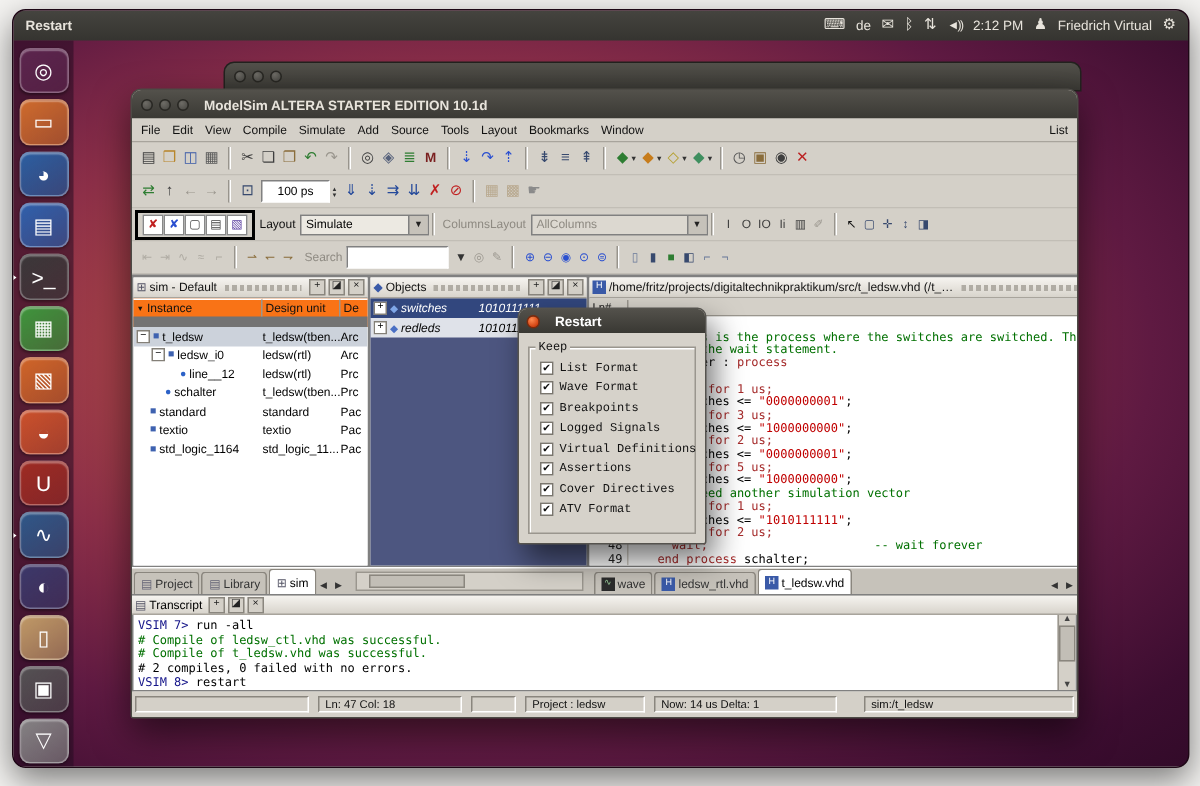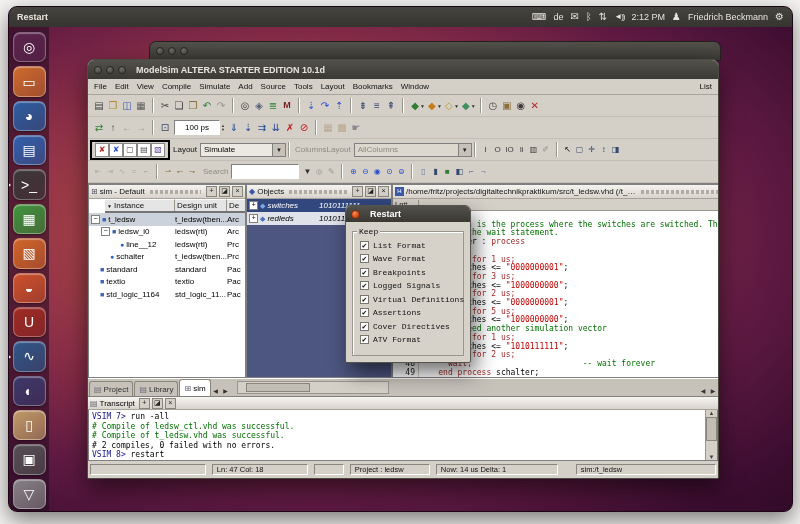--- a/index.html
+++ b/index.html
@@ -52,21 +52,21 @@
   .waveblk{border:2px solid #000;background:#d4d0c8;display:flex;padding:1px;gap:1px;}
   .waveblk .ic{background:#fff;border:1px solid #888;width:12px;height:12px;font-size:8px;}
   .srch{width:66px;height:13px;background:#fff;border:1px solid #808080;border-bottom-color:#fff;border-right-color:#fff;}
   
   .content{display:flex;flex:none;height:194px;border-top:1px solid #808080;background:#d4d0c8;}
   .panel{border:1px solid #808080;display:flex;flex-direction:column;background:#fff;box-sizing:border-box;}
   .phead{height:13px;flex:none;background:linear-gradient(#f6f4f0,#d8d4cc);border-bottom:1px solid #a8a49c;
     display:flex;align-items:center;font-size:8px;color:#111;padding:0 2px;gap:2px;}
   .phead .fill{flex:1;height:4px;margin:0 3px;background:repeating-linear-gradient(90deg,#b0aca4 0 3px,transparent 3px 5px);}
   .pbtn{width:9px;height:9px;border:1px solid #8a867e;background:#d4d0c8;font-size:7px;line-height:8px;text-align:center;color:#222;}
-  .cols{display:flex;height:12px;flex:none;background:#e5e5e5;border-bottom:2px solid #737373;font-size:8px;color:#111;margin-left:16px;}
+  .cols{display:flex;height:12px;flex:none;background:#f97316;border-bottom:7px solid #737373;font-size:8px;color:#111;}
   .cols>div{border-right:1px solid #9a968e;border-top:1px solid #fff;padding:0 2px;display:flex;align-items:center;box-sizing:border-box;}
   .simbody{flex:1;background:#fff;overflow:hidden;font-size:8px;}
   .trow2{display:flex;height:12.5px;align-items:center;}
   .tcell1{display:flex;align-items:center;overflow:hidden;white-space:nowrap;flex:none;}
   .exp{width:7px;height:7px;border:1px solid #848078;background:#fff;font-size:7px;line-height:5px;text-align:center;color:#000;margin-right:2px;flex:none;}
   .nodeic{font-size:7px;margin-right:2px;flex:none;}
   .objbody{flex:1;background:#4d5680;overflow:hidden;font-size:8px;font-style:italic;}
   .objrow{display:flex;height:13px;align-items:center;padding-left:2px;}
   .objrow.sel{background:#32477e;color:#fff;}
   .objrow.lt{background:#dfe2e9;color:#000;}
@@ -129,21 +129,21 @@
     <span class="apptitle">Restart</span>
     <span class="tb-right">
       <span class="tb-ic">⌨</span>
       <span>de</span>
       <span class="tb-ic">✉</span>
       <span class="tb-ic">ᛒ</span>
       <span class="tb-ic">⇅</span>
       <span class="tb-ic vol">◄))</span>
       <span>2:12 PM</span>
       <span class="tb-ic">♟</span>
-      <span>Friedrich Beckmann</span>
+      <span>Friedrich Virtual</span>
       <span class="tb-ic">⚙</span>
     </span>
   </div>
 
   <div class="launcher">
       <div class="lit" style="background: linear-gradient(145deg, rgba(94, 39, 80, 0.933), rgba(94, 39, 80, 0.6));">◎</div>
       <div class="lit" style="background: linear-gradient(145deg, rgba(217, 114, 45, 0.933), rgba(217, 114, 45, 0.6));">▭</div>
       <div class="lit" style="background: linear-gradient(145deg, rgba(42, 100, 169, 0.933), rgba(42, 100, 169, 0.6));">◕</div>
       <div class="lit" style="background: linear-gradient(145deg, rgba(46, 102, 181, 0.933), rgba(46, 102, 181, 0.6));">▤</div>
       <div class="lit" style="background: linear-gradient(145deg, rgba(58, 58, 58, 0.933), rgba(58, 58, 58, 0.6));">&gt;_<span class="pip"></span></div>
@@ -547,20 +547,34 @@
           <span class="tab active">
             <span style="color: rgb(85, 85, 102);">⊞</span>
             <span>sim</span>
           </span>
         </span>
       <span class="tabarr">◀</span>
       <span class="tabarr">▶</span>
       <span class="hscroll">
           <span class="hthumb"></span>
         </span>
+      <span id="doctabs" style="display:flex;align-items:flex-end;">
+          <span class="tab">
+            <span class="waveic">∿</span>
+            <span>wave</span>
+          </span>
+          <span class="tab">
+            <span class="docic">H</span>
+            <span>ledsw_rtl.vhd</span>
+          </span>
+          <span class="tab active">
+            <span class="docic">H</span>
+            <span>t_ledsw.vhd</span>
+          </span>
+        </span>
       <span style="flex:1;"></span>
       <span class="tabarr">◀</span>
       <span class="tabarr">▶</span>
     </div>
 
     <div class="transhead">
       <span style="color:#556;">▤</span>
       <span>Transcript</span>
       <span class="fill"></span>
       <span class="pbtn">+</span>

